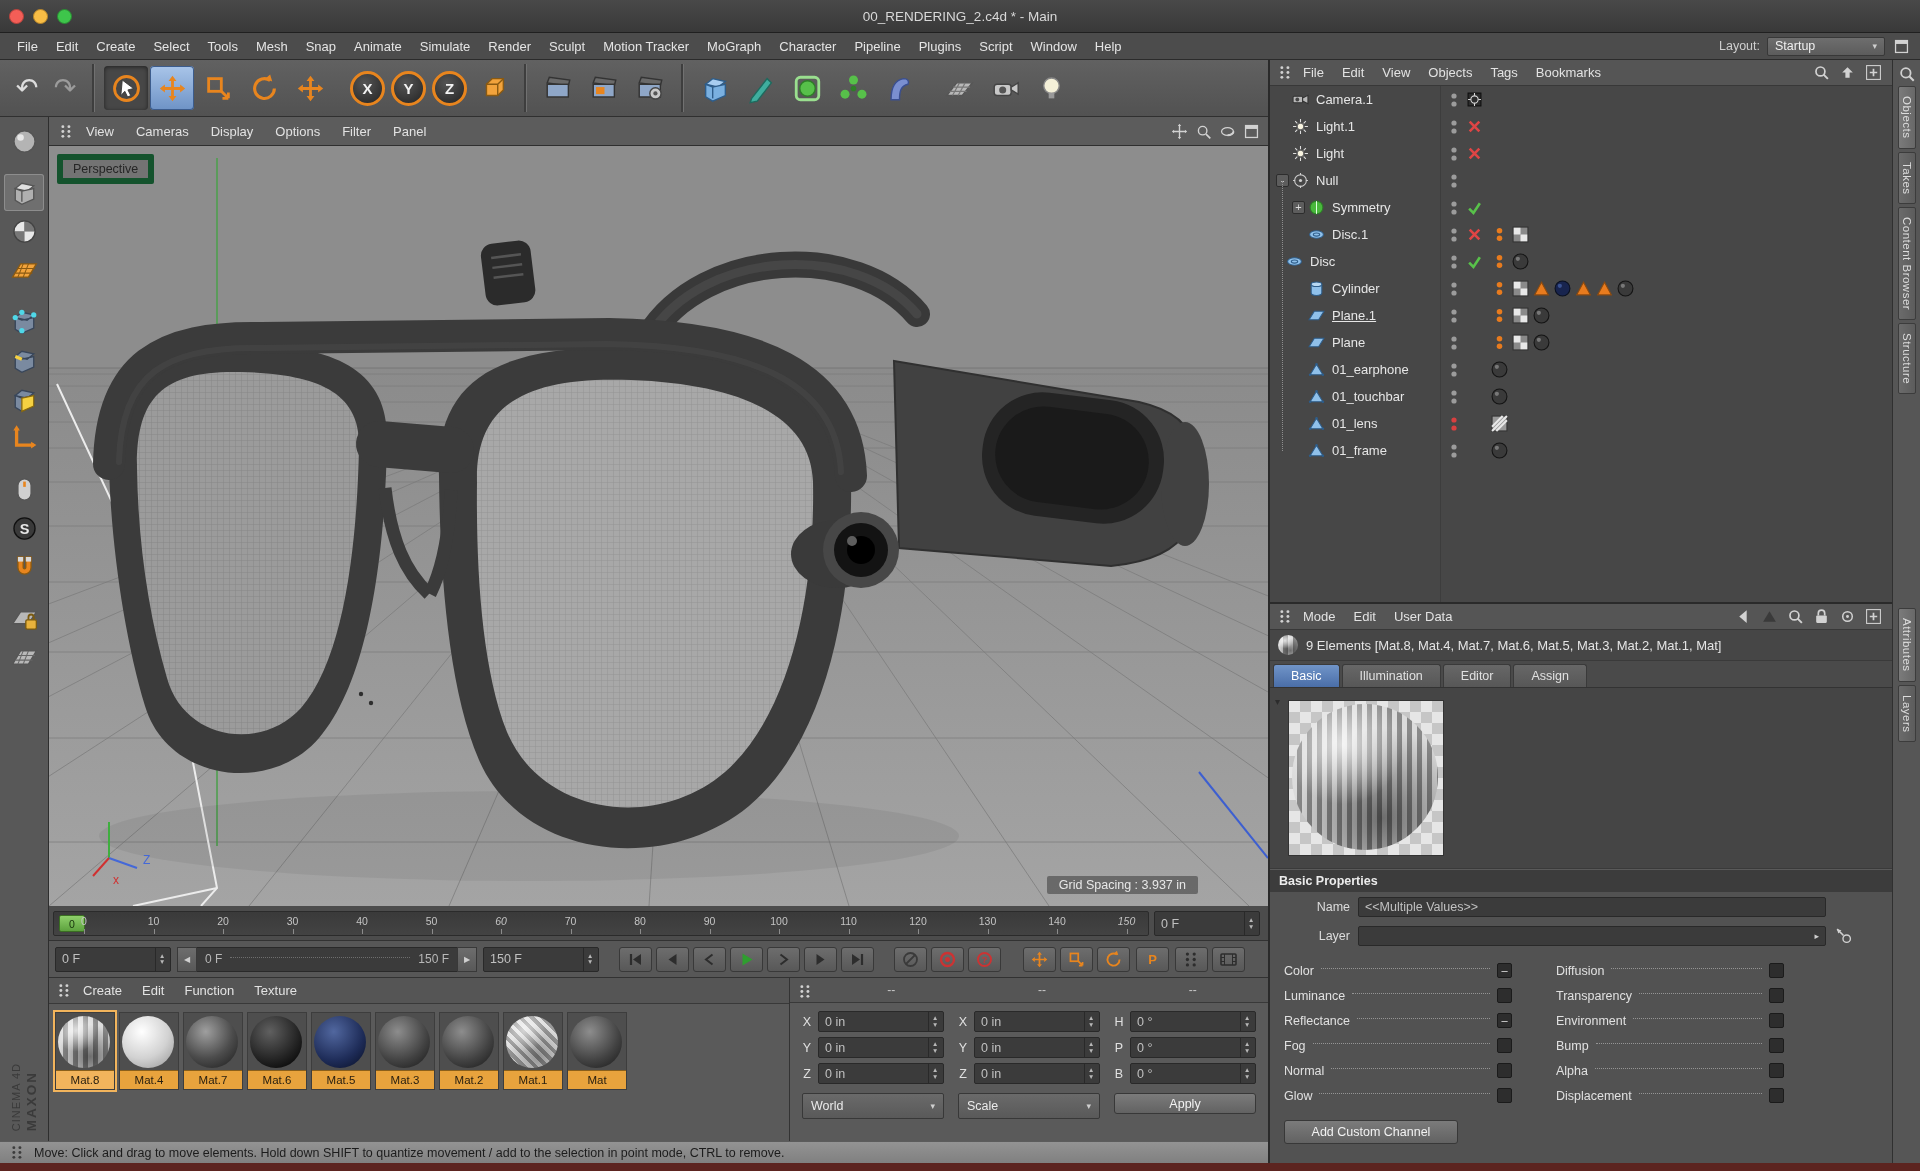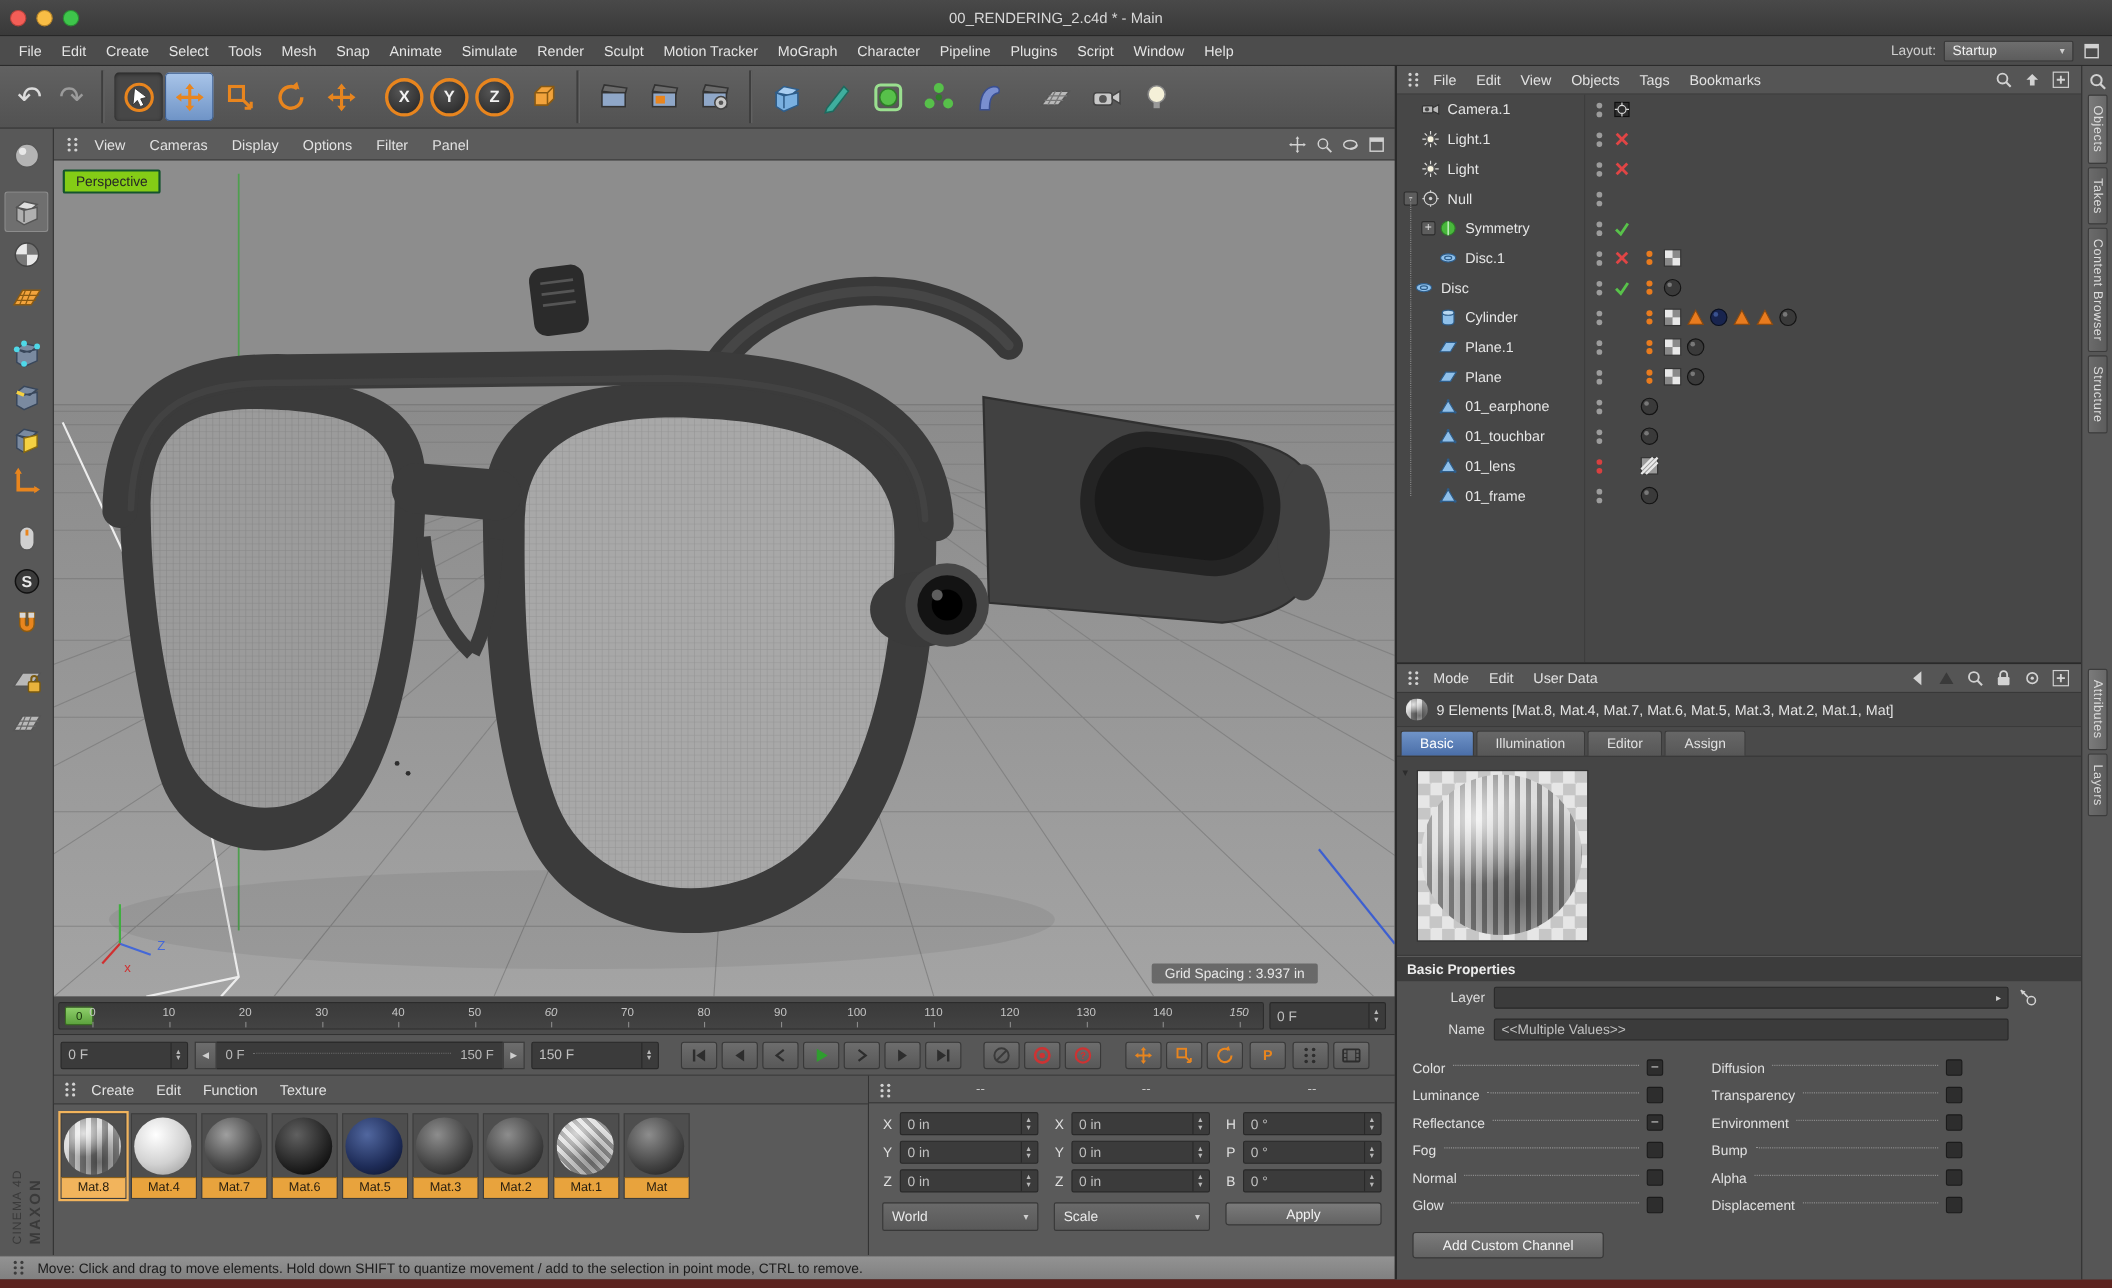--- a/index.html
+++ b/index.html
@@ -52,21 +52,21 @@
   .brand-m{font-weight:bold;font-size:13.5px;letter-spacing:2px;}
   .brand-c{font-size:11px;letter-spacing:1px;}
   
   .vp-menu{position:absolute;left:49px;top:117px;width:1219px;height:29px;background:#5c5c5c;
     border-bottom:1px solid #2f2f2f;display:flex;align-items:center;font-size:13px;color:#e2e2e2;box-sizing:border-box;padding:0 8px;}
   .vp-menu .mitem{padding:0 11px;}
   .vp-right{margin-left:auto;display:flex;gap:6px;align-items:center;}
   .ui-ic{width:18px;height:18px;color:#d2d2d2;display:flex;align-items:center;justify-content:center;}
   .ui-ic svg{width:17px;height:17px;}
   .viewport{position:absolute;left:49px;top:146px;width:1219px;height:760px;overflow:hidden;background:#8d8d8d;}
-  .vp-chip{position:absolute;left:8px;top:8px;background:#84cc16;border:2px solid #14532d;color:#262626;
+  .vp-chip{position:absolute;left:8px;top:8px;background:#737373;border:6px solid #14532d;color:#262626;
     font-size:12.5px;padding:2px 10px;border-radius:2px;}
   .vp-grid-chip{position:absolute;right:70px;bottom:12px;background:rgba(58,58,58,.55);color:#e8e8e8;
     font-size:12.5px;padding:2px 12px;border-radius:2px;}
   
   .ruler{position:absolute;left:49px;top:906px;width:1219px;height:35px;background:#4c4c4c;border-bottom:1px solid #323232;box-sizing:border-box;}
   .ruler-track{position:absolute;left:4px;top:5px;width:1096px;height:25px;background:linear-gradient(#3a3a3a,#434343);
     border:1px solid #2b2b2b;border-radius:2px;box-sizing:border-box;}
   .tick{position:absolute;top:3px;font-size:10.5px;color:#c4c4c4;transform:translateX(-50%);}
   .tickline{position:absolute;bottom:1px;width:1px;height:5px;background:#8c8c8c;}
   .knob{position:absolute;left:5px;top:3px;width:26px;height:17px;background:linear-gradient(#8ecf6a,#5da23e);
@@ -1335,21 +1335,21 @@
                 </svg>
               </div>
               <div class="om-tag">
                 <svg viewBox="0 0 16 16">
                   <circle cx="8" cy="8" r="7" fill="#3a3a3a" stroke="#141414"></circle>
                   <circle cx="5.5" cy="5.5" r="2" fill="#787878"></circle>
                 </svg>
               </div>
             </div>
           </div>
-          <div class="om-row" style="padding-left: 22px;">
+          <div class="om-row" style="padding-left: 22px; text-decoration: underline;">
             <div class="om-exp blank"></div>
             <div class="om-ico">
               <svg viewBox="0 0 16 16">
                 <path d="M1 12l5-8h9l-5 8z" fill="#8fc0ea" stroke="#2e5d8a"></path>
               </svg>
             </div>
             <div>Plane.1</div>
             <div class="om-vis">
               <svg viewBox="0 0 14 18">
                 <circle cx="7" cy="5" r="2.6" fill="#9c9c9c"></circle>
@@ -1589,37 +1589,37 @@
           <div class="tab">Assign</div>
         </div>
       <div class="preview">
         <span class="preview-exp">▾</span>
         <div class="preview-box">
           <div class="preview-sphere sw-stripes"></div>
         </div>
       </div>
       <div class="section-bar">Basic Properties</div>
       <div class="attr-row">
+        <span class="attr-lab">Name</span>
+        <div class="field attr-field">
+          <span>&lt;&lt;Multiple Values&gt;&gt;</span>
+        </div>
+      </div>
+      <div class="attr-row">
         <span class="attr-lab">Layer</span>
         <div class="field attr-field">
           <span class="arrow" style="margin-left:auto;">▸</span>
         </div>
         <span class="ui-ic">
             <svg viewBox="0 0 16 16">
               <circle cx="11" cy="11" r="3.5" fill="none" stroke="currentColor" stroke-width="1.3"></circle>
               <path d="M2 2l6 6" stroke="currentColor" stroke-width="1.5"></path>
               <path d="M2 2l1 4 3-3z" fill="currentColor"></path>
             </svg>
           </span>
-      </div>
-      <div class="attr-row">
-        <span class="attr-lab">Name</span>
-        <div class="field attr-field">
-          <span>&lt;&lt;Multiple Values&gt;&gt;</span>
-        </div>
       </div>
       <div class="channels">
         <div class="chan-col" id="chan-left">
             <div class="chan-row">
               <div>Color</div>
               <div class="chan-lead"></div>
               <div class="cbox">–</div>
             </div>
             <div class="chan-row">
               <div>Luminance</div>

